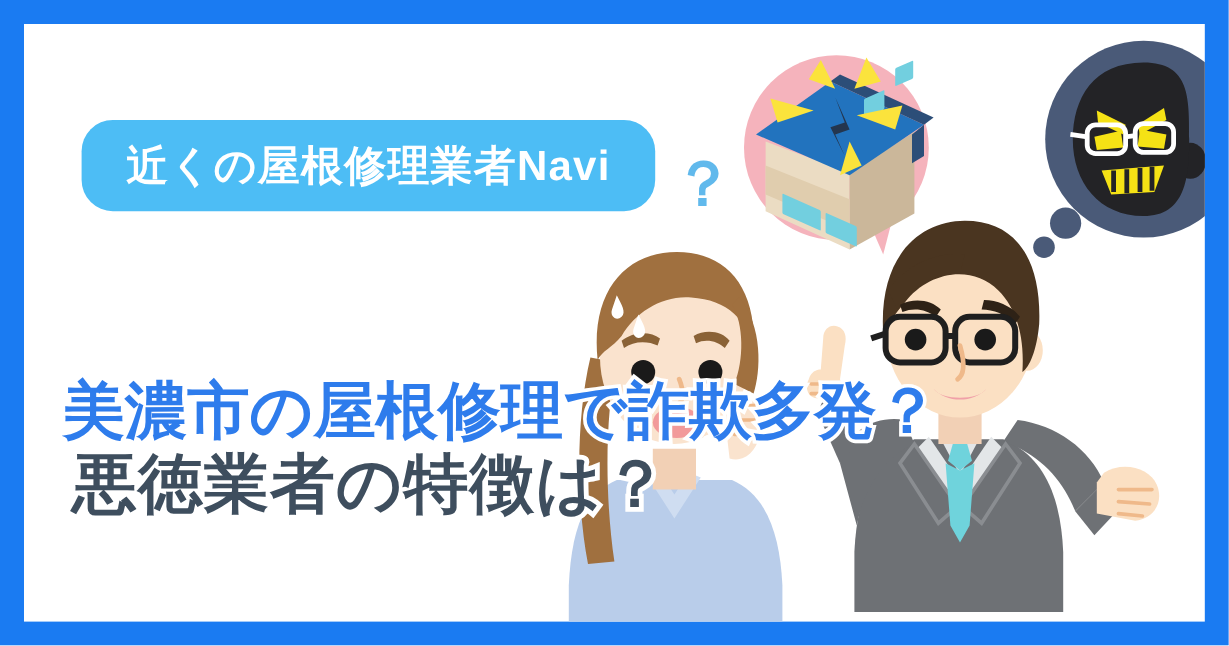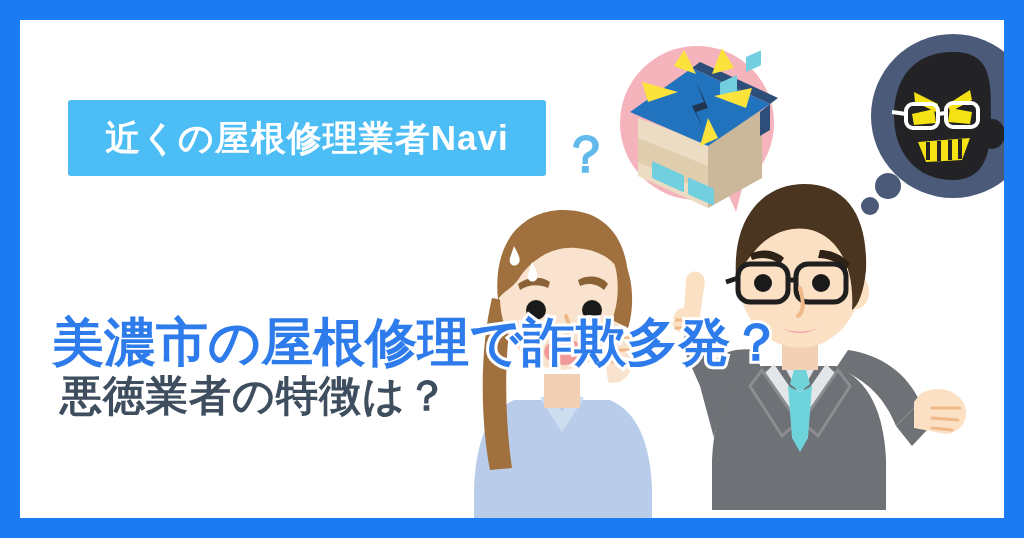--- a/index.html
+++ b/index.html
@@ -23,21 +23,21 @@
     background:#ffffff;
     overflow:hidden;
   }
 
   
   #badge {
     position:absolute;
     left:48px; top:80px;
     width:478px; height:76px;
     background:#4DBDF5;
-    border-radius:3px;
+    border-radius:26px;
     display:flex; align-items:center; justify-content:center;
   }
   #badge .badge-text {
     color:#ffffff;
     font-size:35px;
     font-weight:bold;
     letter-spacing:1px;
     white-space:nowrap;
   }
 
@@ -60,21 +60,21 @@
     color:#2E7CEC;
     white-space:nowrap;
     letter-spacing:0px;
     -webkit-text-stroke:6px #ffffff;
     paint-order:stroke fill;
     z-index:6;
   }
   #headline-2 {
     position:absolute;
     left:40px; top:348px;
-    font-size:42px;
+    font-size:54px;
     font-weight:bold;
     color:#3E4E5E;
     white-space:nowrap;
     letter-spacing:1px;
     -webkit-text-stroke:8px #ffffff;
     paint-order:stroke fill;
     z-index:6;
   }
 
   

